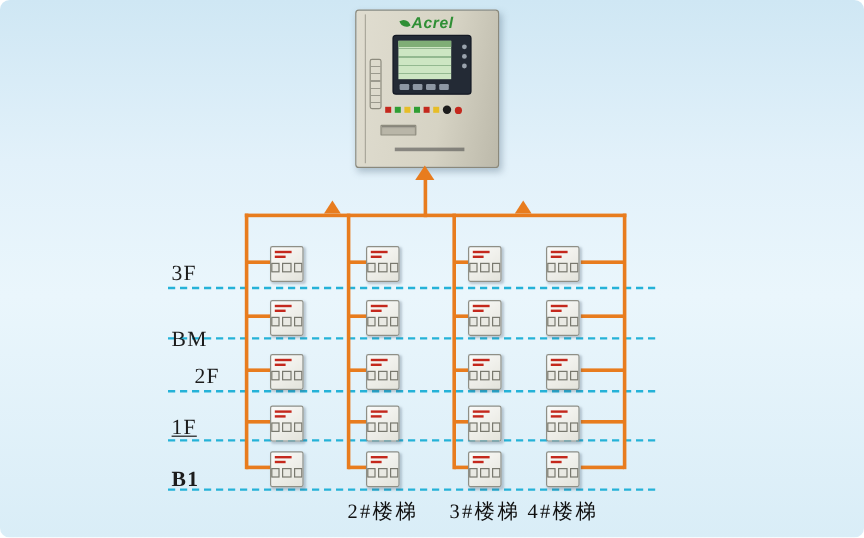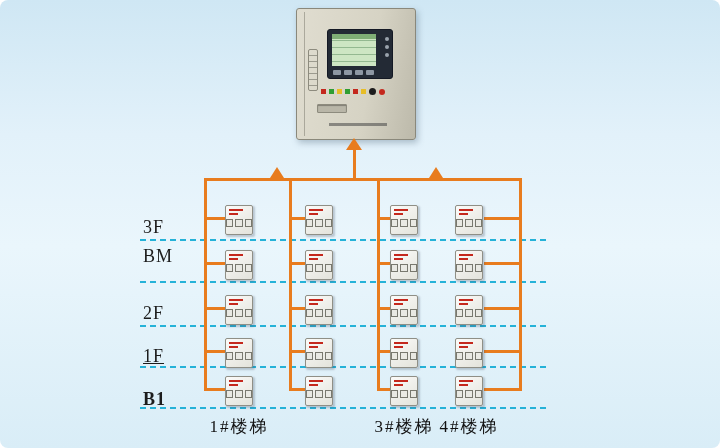--- a/index.html
+++ b/index.html
@@ -48,21 +48,21 @@
   .arrow-b{left:429px;top:167px;border-left-width:7px;border-right-width:7px;border-bottom-width:11px;}
   .stub{position:absolute;height:3px;background:#e87c1e;z-index:3;}
   .stub.c1{left:205px;width:21px;} .stub.c2{left:290px;width:16px;}
   .stub.c3{left:378px;width:13px;} .stub.c4{left:484px;width:36px;}
   .stub.r1{top:217px;} .stub.r2{top:262px;} .stub.r3{top:307px;} .stub.r4{top:350px;} .stub.r5{top:388px;}
   
   .dash{position:absolute;left:140px;width:406px;height:0;border-top:2px dashed #25b2d8;z-index:1;}
   .d1{top:239px;} .d2{top:281px;} .d3{top:325px;} .d4{top:366px;} .d5{top:407px;}
   .floor-label{position:absolute;left:143px;width:40px;color:#1c1c1c;font-size:18px;
     font-family:"Liberation Serif",serif;letter-spacing:1px;z-index:2;}
-  .f1{top:217px;} .f2{top:246px;} .f3{top:303px;} .f4{top:346px;text-decoration:underline;} .f5{top:389px;font-weight:bold;}
+  .f1{top:217px;} .f2{top:272px;} .f3{top:303px;text-align:right;} .f4{top:346px;text-decoration:underline;} .f5{top:389px;font-weight:bold;}
   
   .device{position:absolute;width:28px;height:30px;box-sizing:border-box;z-index:4;
     background:linear-gradient(145deg,#fbfbf9,#e3e3db);border:1px solid #8f8f86;border-radius:2px;
     box-shadow:1.5px 1.5px 2px rgba(60,80,100,.28);
     display:flex;gap:2px;justify-content:center;align-items:flex-start;padding-top:13px;}
   .device::before{content:"";position:absolute;top:3px;left:3px;width:14px;height:2px;background:#c4281d;}
   .device::after{content:"";position:absolute;top:7px;left:3px;width:9px;height:2px;background:#c4281d;}
   .device i{width:6px;height:6px;background:#e9e9e3;border:1px solid #78786e;display:block;}
   .device.c1{left:225px;} .device.c2{left:305px;} .device.c3{left:390px;} .device.c4{left:455px;}
   .device.r1{top:205px;} .device.r2{top:250px;} .device.r3{top:295px;} .device.r4{top:338px;} .device.r5{top:376px;}
@@ -71,20 +71,21 @@
     font-family:"Liberation Serif",serif;letter-spacing:2px;z-index:2;}
   .s1{left:197px;} .s2{left:277px;} .s3{left:362px;} .s4{left:427px;font-family:Liberation Serif, serif;}
 </style>
 </head>
 <body>
 
 <div id="canvas">
 
   <div class="cabinet">
     <div class="cab-seam"></div>
+    <div class="cab-brand"><span class="leaf"></span><span>Acrel</span></div>
     <div class="cab-screen">
       <div class="lcd"></div>
       <div class="scr-dots">
           <b></b>
           <b></b>
           <b></b>
         </div>
       <div class="scr-keys">
           <b></b>
           <b></b>
@@ -244,17 +245,17 @@
       <i></i>
       <i></i>
       <i></i>
     </div>
   <div class="device c4 r5">
       <i></i>
       <i></i>
       <i></i>
     </div>
 
-  <div class="stair-label s1">1#楼梯</div>
+  <div class="stair-label s2">2#楼梯</div>
   <div class="stair-label s3">3#楼梯</div>
   <div class="stair-label s4">4#楼梯</div>
 
 </div>
 
 </body></html>

